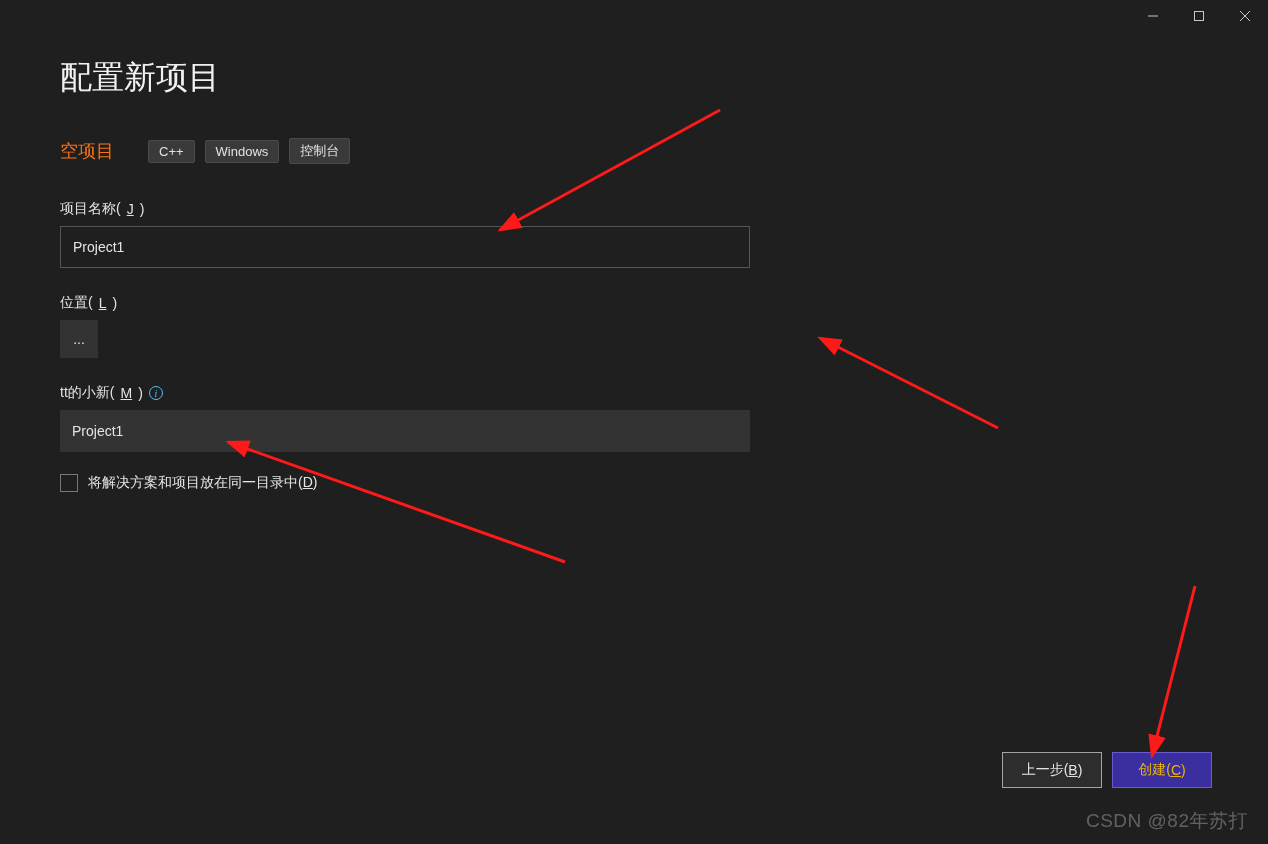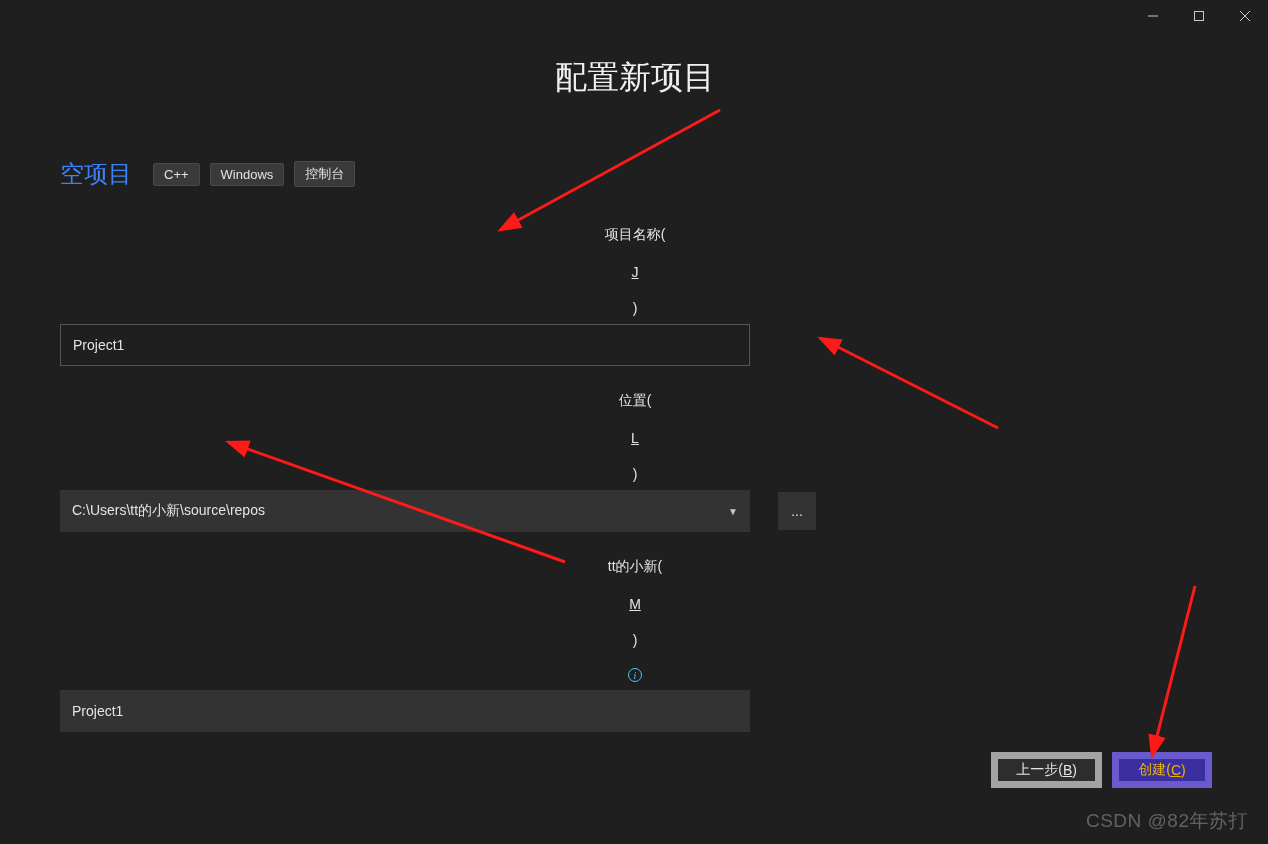--- a/index.html
+++ b/index.html
@@ -30,50 +30,48 @@
     .content {
       position: absolute;
       left: 60px;
       top: 56px;
       width: 1150px;
     }
     .page-title {
       font-size: 32px;
       font-weight: 400;
       color: #f0f0f0;
-      margin-bottom: 58px;
-      text-align: center;
+      margin-bottom: 38px;
     }
     .subtitle-row {
       display: flex;
       align-items: center;
       gap: 10px;
       margin-bottom: 36px;
     }
     .subtitle {
-      font-size: 24px;
-      color: #3b82f6;
-      margin-right: 11px;
+      font-size: 18px;
+      color: #f97316;
+      margin-right: 24px;
     }
     .tag {
       background: #3a3a3a;
       border: 1px solid #4a4a4a;
       padding: 3px 10px;
       font-size: 13px;
       color: #e2e2e2;
       border-radius: 2px;
     }
     .field-label {
       font-size: 14px;
       color: #e4e4e4;
       margin-bottom: 8px;
       display: flex;
       align-items: center;
-      gap: 20px;
-      flex-direction: column;
+      gap: 6px;
     }
     .accesskey { text-decoration: underline; }
     .text-input {
       width: 690px;
       height: 42px;
       background: #1f1f1f;
       border: 1px solid #555;
       color: #e4e4e4;
       padding: 0 12px;
       font-size: 14px;
@@ -154,21 +152,21 @@
       position: absolute;
       bottom: 56px;
       right: 56px;
       display: flex;
       gap: 10px;
     }
     .btn {
       min-width: 100px;
       height: 36px;
       padding: 0 18px;
-      border: 7px solid #a3a3a3;
+      border: 1px solid #a3a3a3;
       background: #2d2d2d;
       color: #e4e4e4;
       font-size: 14px;
       font-family: inherit;
       display: flex;
       align-items: center;
       justify-content: center;
     }
     .btn-primary {
       background: #3b2e9e;
@@ -229,37 +227,39 @@
       <span>)</span>
   </div>
   <input class="text-input" type="text" value="Project1" style="">
 
   <div class="field-label">
     <span>位置(</span>
       <span class="accesskey">L</span>
       <span>)</span>
   </div>
   <div class="combo-row">
-    <div class="combo">
-      <span>C:\Users\tt的小新\source\repos</span>
-      <span class="combo-arrow">▼</span>
-    </div>
     <button class="browse-btn">...</button>
   </div>
 
   <div class="field-label">
     <span>tt的小新(</span>
       <span class="accesskey">M</span>
       <span>)</span>
     <span class="info-icon">i</span>
   </div>
   <div class="readonly-input">
     <span>Project1</span>
   </div>
 
+  <div class="checkbox-row">
+    <div class="checkbox"></div>
+    <span>
+      <span>将解决方案和项目放在同一目录中(</span><span class="accesskey">D</span><span>)</span>
+    </span>
+  </div>
 </div>
 
 <div class="footer">
   <button class="btn">
     <span>上一步(</span>
       <span class="accesskey">B</span>
       <span>)</span>
   </button>
   <button class="btn btn-primary">
     <span>创建(</span>

